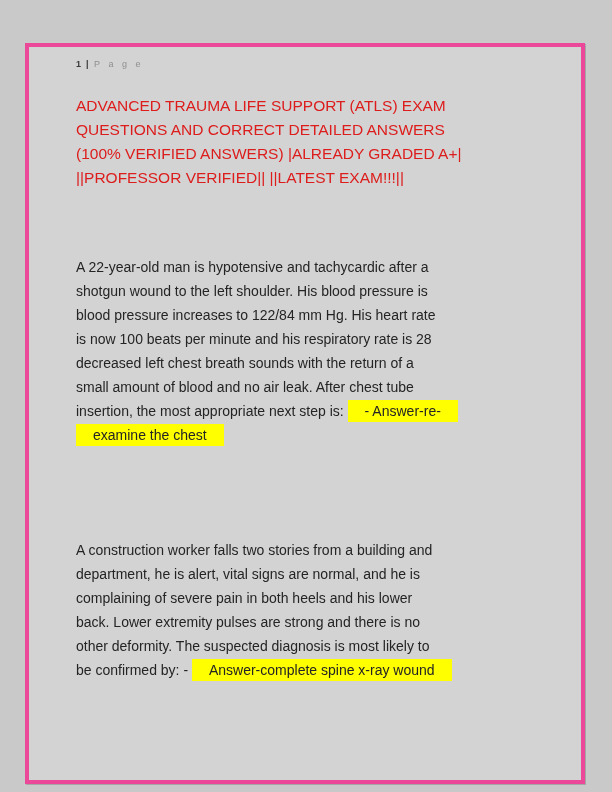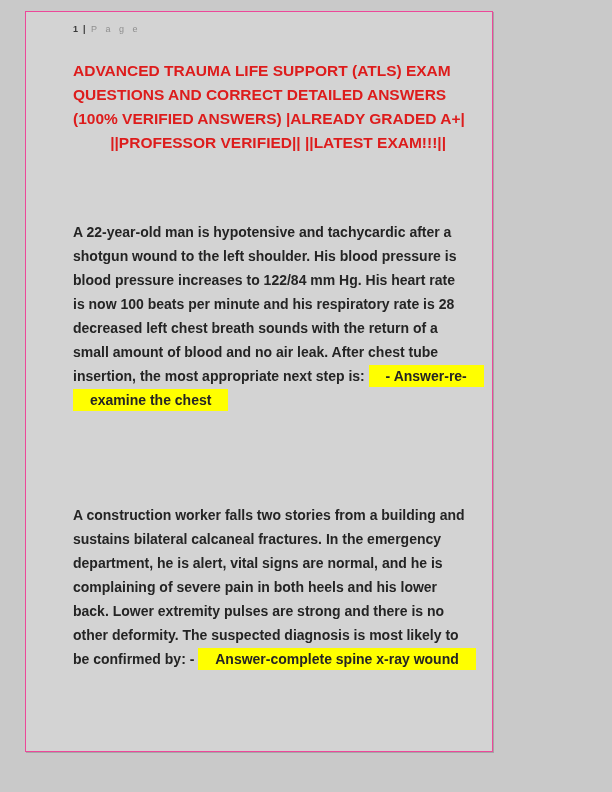--- a/index.html
+++ b/index.html
@@ -10,26 +10,26 @@
     width: 612px;
     height: 792px;
     background: #c9c9c9;
     position: relative;
     overflow: hidden;
     font-family: "Liberation Sans", "DejaVu Sans", sans-serif;
   }
   .page {
     position: absolute;
     left: 25px;
-    top: 11px;
-    width: 468px;
+    top: 43px;
+    width: 560px;
     height: 741px;
     box-sizing: border-box;
     background: #d3d3d3;
-    border: 1px solid #ec4899;
+    border: 4px solid #ec4899;
     box-shadow: 1px 1px 0 #a6a6a6;
   }
   .hdr {
     position: absolute;
     left: 47px;
     top: 12px;
     font-size: 9px;
     color: #8a8a8a;
     letter-spacing: 0.5px;
     white-space: nowrap;
@@ -46,41 +46,40 @@
   }
   .hdr .lbl {
     color: #8f8f8f;
     letter-spacing: 3px;
   }
   .title {
     position: absolute;
     left: 47px;
     right: 46px;
     top: 47px;
-    text-align: right;
-    font-weight: bold;
+    text-align: left;
+    font-weight: normal;
     font-size: 15.5px;
     line-height: 24px;
     color: var(--title-red, #dd1c1c);
   }
   .title .tline {
     white-space: nowrap;
   }
   .para {
     position: absolute;
     left: 47px;
     width: 480px;
     font-size: 14px;
     line-height: 24px;
     color: #242424;
   }
   .para .line {
     white-space: nowrap;
     height: 24px;
-    font-weight: bold;
   }
   .para .hl {
     background: var(--hl-yellow, #ffff00);
     padding: 3px 17px;
   }
   .p1 { top: 208px; }
   .p2 { top: 491px; }
 </style>
 </head>
 <body>
@@ -106,21 +105,20 @@
       <div class="line"><span>blood pressure increases to 122/84 mm Hg. His heart rate</span></div>
       <div class="line"><span>is now 100 beats per minute and his respiratory rate is 28</span></div>
       <div class="line"><span>decreased left chest breath sounds with the return of a</span></div>
       <div class="line"><span>small amount of blood and no air leak. After chest tube</span></div>
       <div class="line"><span>insertion, the most appropriate next step is: </span><span class="hl">- Answer-re-</span></div>
       <div class="line"><span class="hl">examine the chest</span></div>
     </div>
 
   <div class="para p2">
       <div class="line"><span>A construction worker falls two stories from a building and</span></div>
-      <div class="line"><span>sustains bilateral calcaneal fractures. In the emergency</span></div>
       <div class="line"><span>department, he is alert, vital signs are normal, and he is</span></div>
       <div class="line"><span>complaining of severe pain in both heels and his lower</span></div>
       <div class="line"><span>back. Lower extremity pulses are strong and there is no</span></div>
       <div class="line"><span>other deformity. The suspected diagnosis is most likely to</span></div>
       <div class="line"><span>be confirmed by: - </span><span class="hl">Answer-complete spine x-ray wound</span></div>
     </div>
 
 </div>
 
 </body></html>

